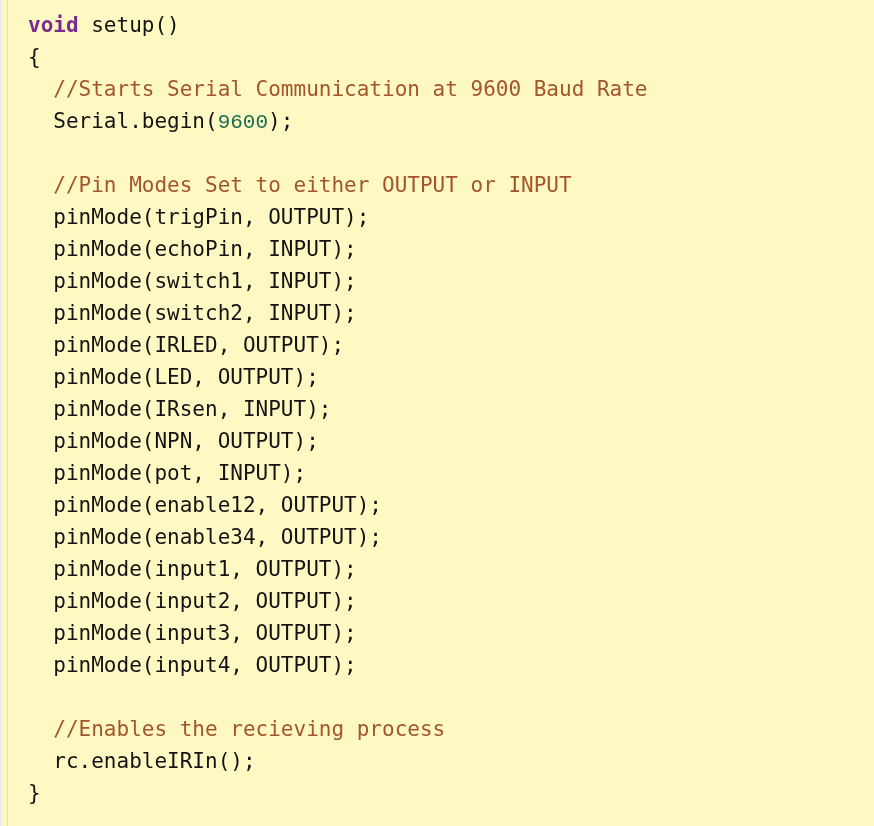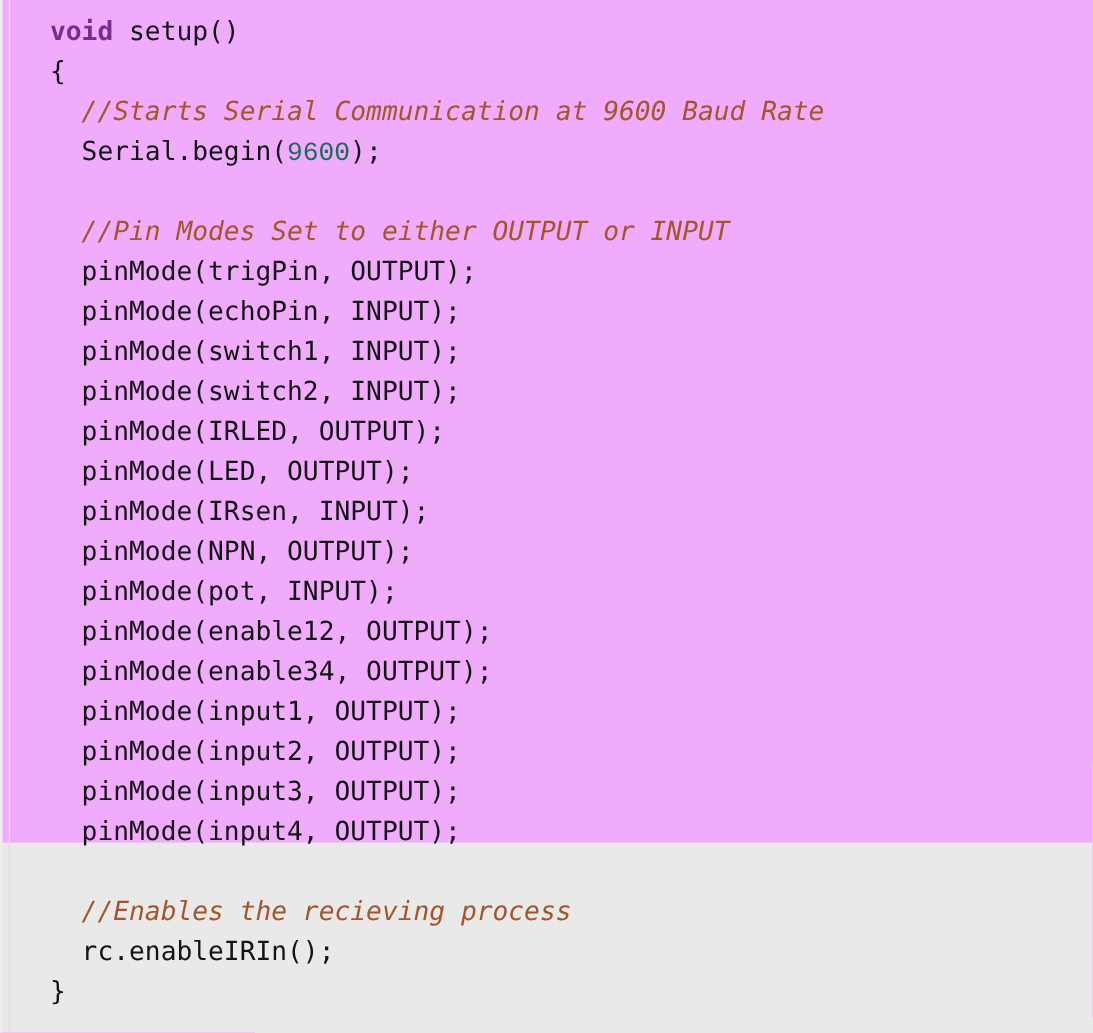--- a/index.html
+++ b/index.html
@@ -10,24 +10,24 @@
     width: 874px;
     height: 826px;
     background: #e9e9e9;
     font-family: "DejaVu Sans Mono", monospace;
     overflow: hidden;
   }
 
   #code-block {
     position: relative;
     width: 874px;
-    height: 674px;
-    background: #f0abfc;
+    height: 826px;
+    background: #fef9c3;
     box-sizing: border-box;
-    padding: 9px 0 0 16px;
+    padding: 9px 0 0 4px;
   }
 
   
   #gutter-divider {
     position: absolute;
     left: 7px;
     top: 0;
     width: 1px;
     height: 826px;
     background: #dcdcdc;
@@ -55,21 +55,21 @@
   }
 
   #code-lines li {
     height: 32px;
     white-space: pre;
     font-variant-ligatures: none;
   }
 
   .tok-plain    { color: #141414; }
   .tok-keyword  { color: #7d2a8e; font-weight: bold; }
-  .tok-comment  { color: #a4552a; font-style: italic; }
+  .tok-comment  { color: #a4552a; }
   .tok-number   { color: #1a6b52; font-family: Liberation Mono, monospace; }
   .tok-blank    { display: inline-block; height: 32px; }
 </style>
 </head>
 <body>
 
 <div id="code-block">
 
   <div id="gutter-divider-2"></div>
   <div id="gutter-divider"></div>

